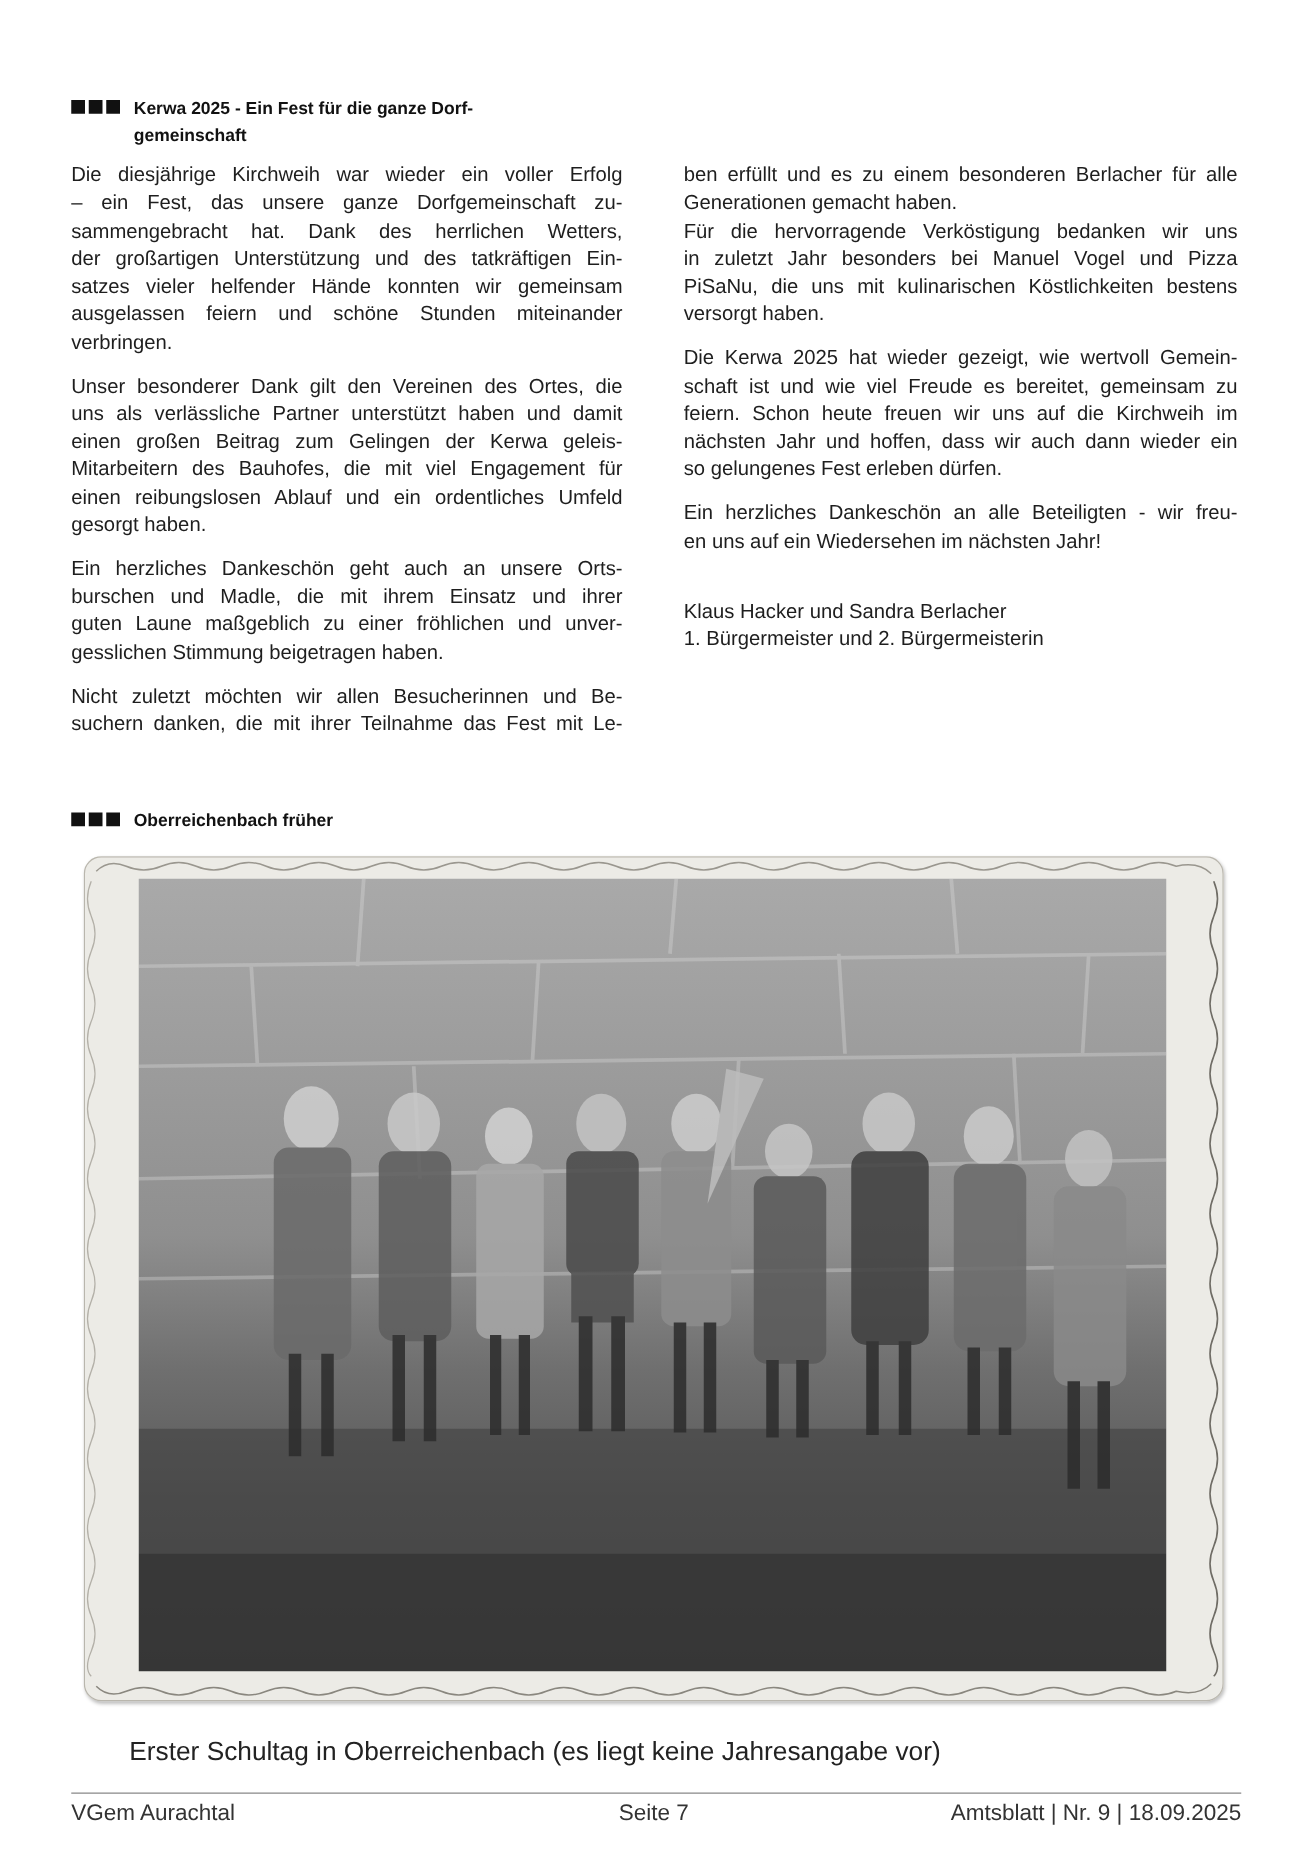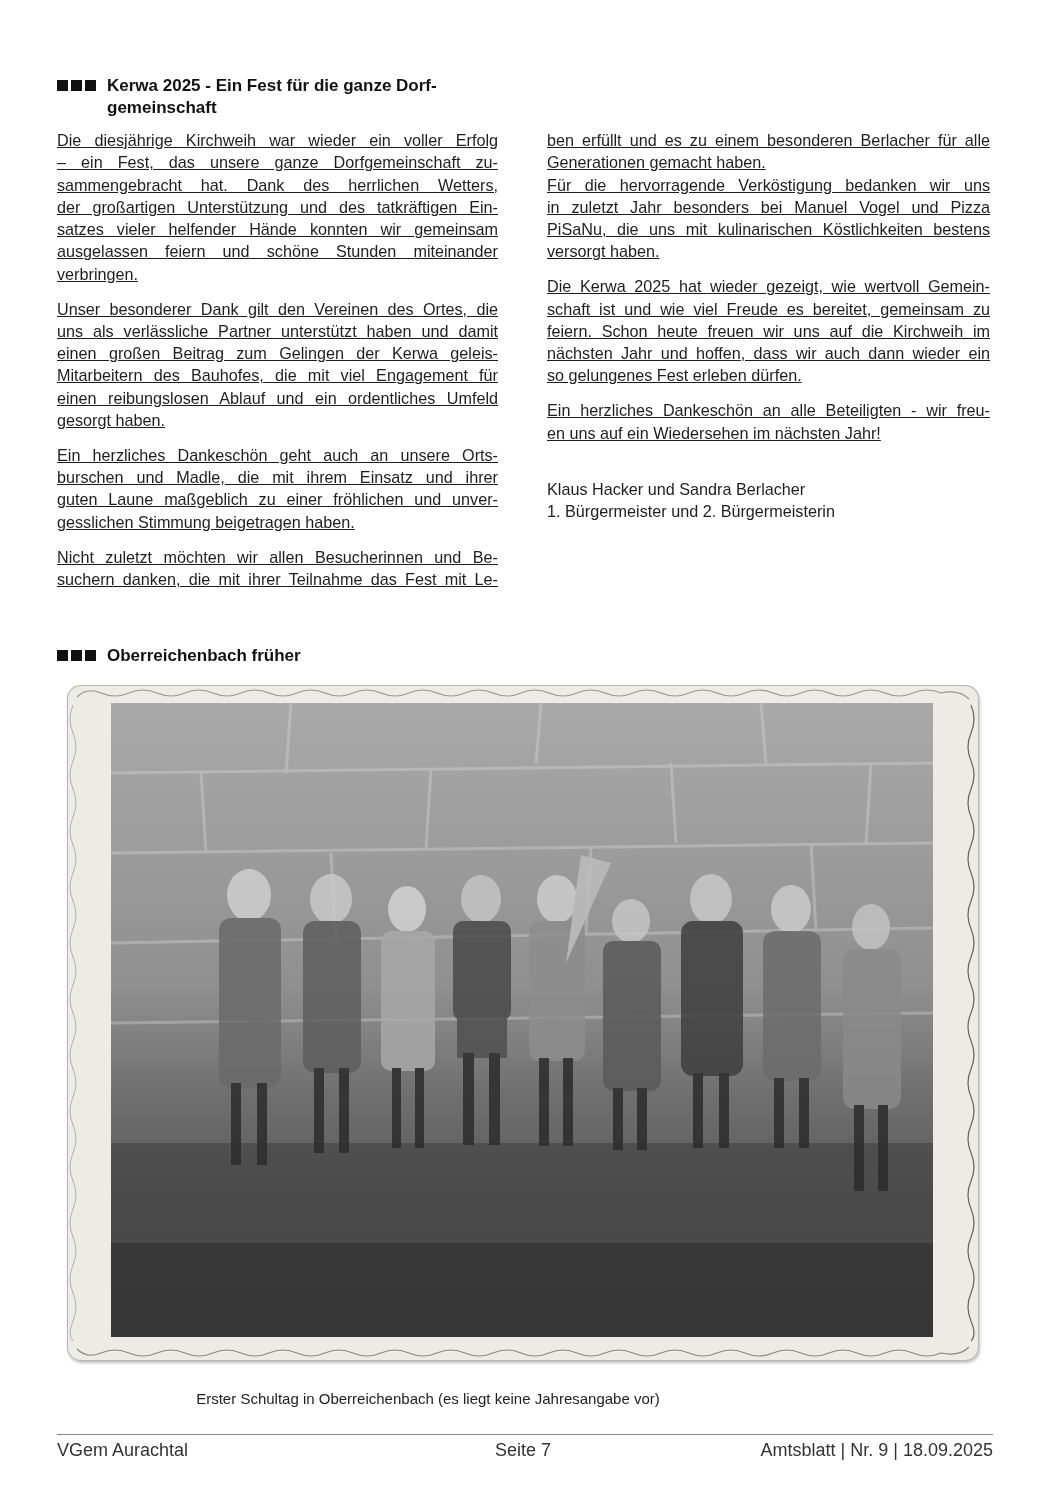--- a/index.html
+++ b/index.html
@@ -1,58 +1,58 @@
 <!DOCTYPE html>
 <html><head>
   <meta charset="utf-8">
   <style>
     html, body { margin: 0; padding: 0; background: #ffffff; }
     body {
       width: 1046px; height: 1500px; position: relative; overflow: hidden;
       font-family: "Liberation Sans", sans-serif; color: #1a1a1a;
     }
     .heading {
-      position: absolute; font-weight: bold; font-size: 17px; line-height: 22px;
+      position: absolute; font-weight: bold; font-size: 14px; line-height: 22px;
       color: #111;
     }
     .heading .bullets {
       position: absolute; left: 0; top: 5px; display: flex; gap: 3px;
     }
     .heading .bullets span {
       display: block; width: 11px; height: 11px; background: #111;
     }
     .heading .htext { display: block; padding-left: 50px; }
     .col {
       position: absolute; font-size: 16.2px; line-height: 22.3px; color: #1e1e1e;
     }
     .col p { margin: 0 0 12.5px 0; text-align: justify; }
     .col p.nojust { text-align: left; }
     .col p.tight { margin-bottom: 0; }
-    .col .line { display: block; text-align: justify; text-align-last: justify; text-decoration: underline; }
+    .col .line { display: block; text-align: justify; text-align-last: justify; }
     .col .line.last { text-align-last: left; }
     .photo-wrap {
       position: absolute; left: 67px; top: 685px; width: 912px; height: 676px;
     }
     .photo-card {
       position: absolute; inset: 0;
       background: #ecebe6;
       border-radius: 14px;
       box-shadow: 0 0 0 1px #b9b6ad inset, 1px 2px 3px rgba(0,0,0,0.25);
     }
     .photo-card svg.scallop { position: absolute; inset: 0; }
     .photo-image {
       position: absolute; left: 44px; top: 18px; width: 822px; height: 634px;
       background:
         linear-gradient(180deg, #a9a9a9 0%, #9b9b9b 25%, #8f8f8f 45%, #6f6f6f 62%, #5a5a5a 78%, #4a4a4a 100%);
       overflow: hidden;
     }
     .photo-image svg { width: 100%; height: 100%; display: block; }
     .caption {
       position: absolute; left: 0; width: 856px; top: 1390px; text-align: center;
-      font-size: 15px; color: #222;
+      font-size: 21px; color: #222;
     }
     .footer-rule {
       position: absolute; left: 57px; width: 936px; top: 1434px; height: 1px; background: #888;
     }
     .footer {
       position: absolute; top: 1440px; font-size: 18px; color: #333;
     }
   </style>
 </head>
 <body>

